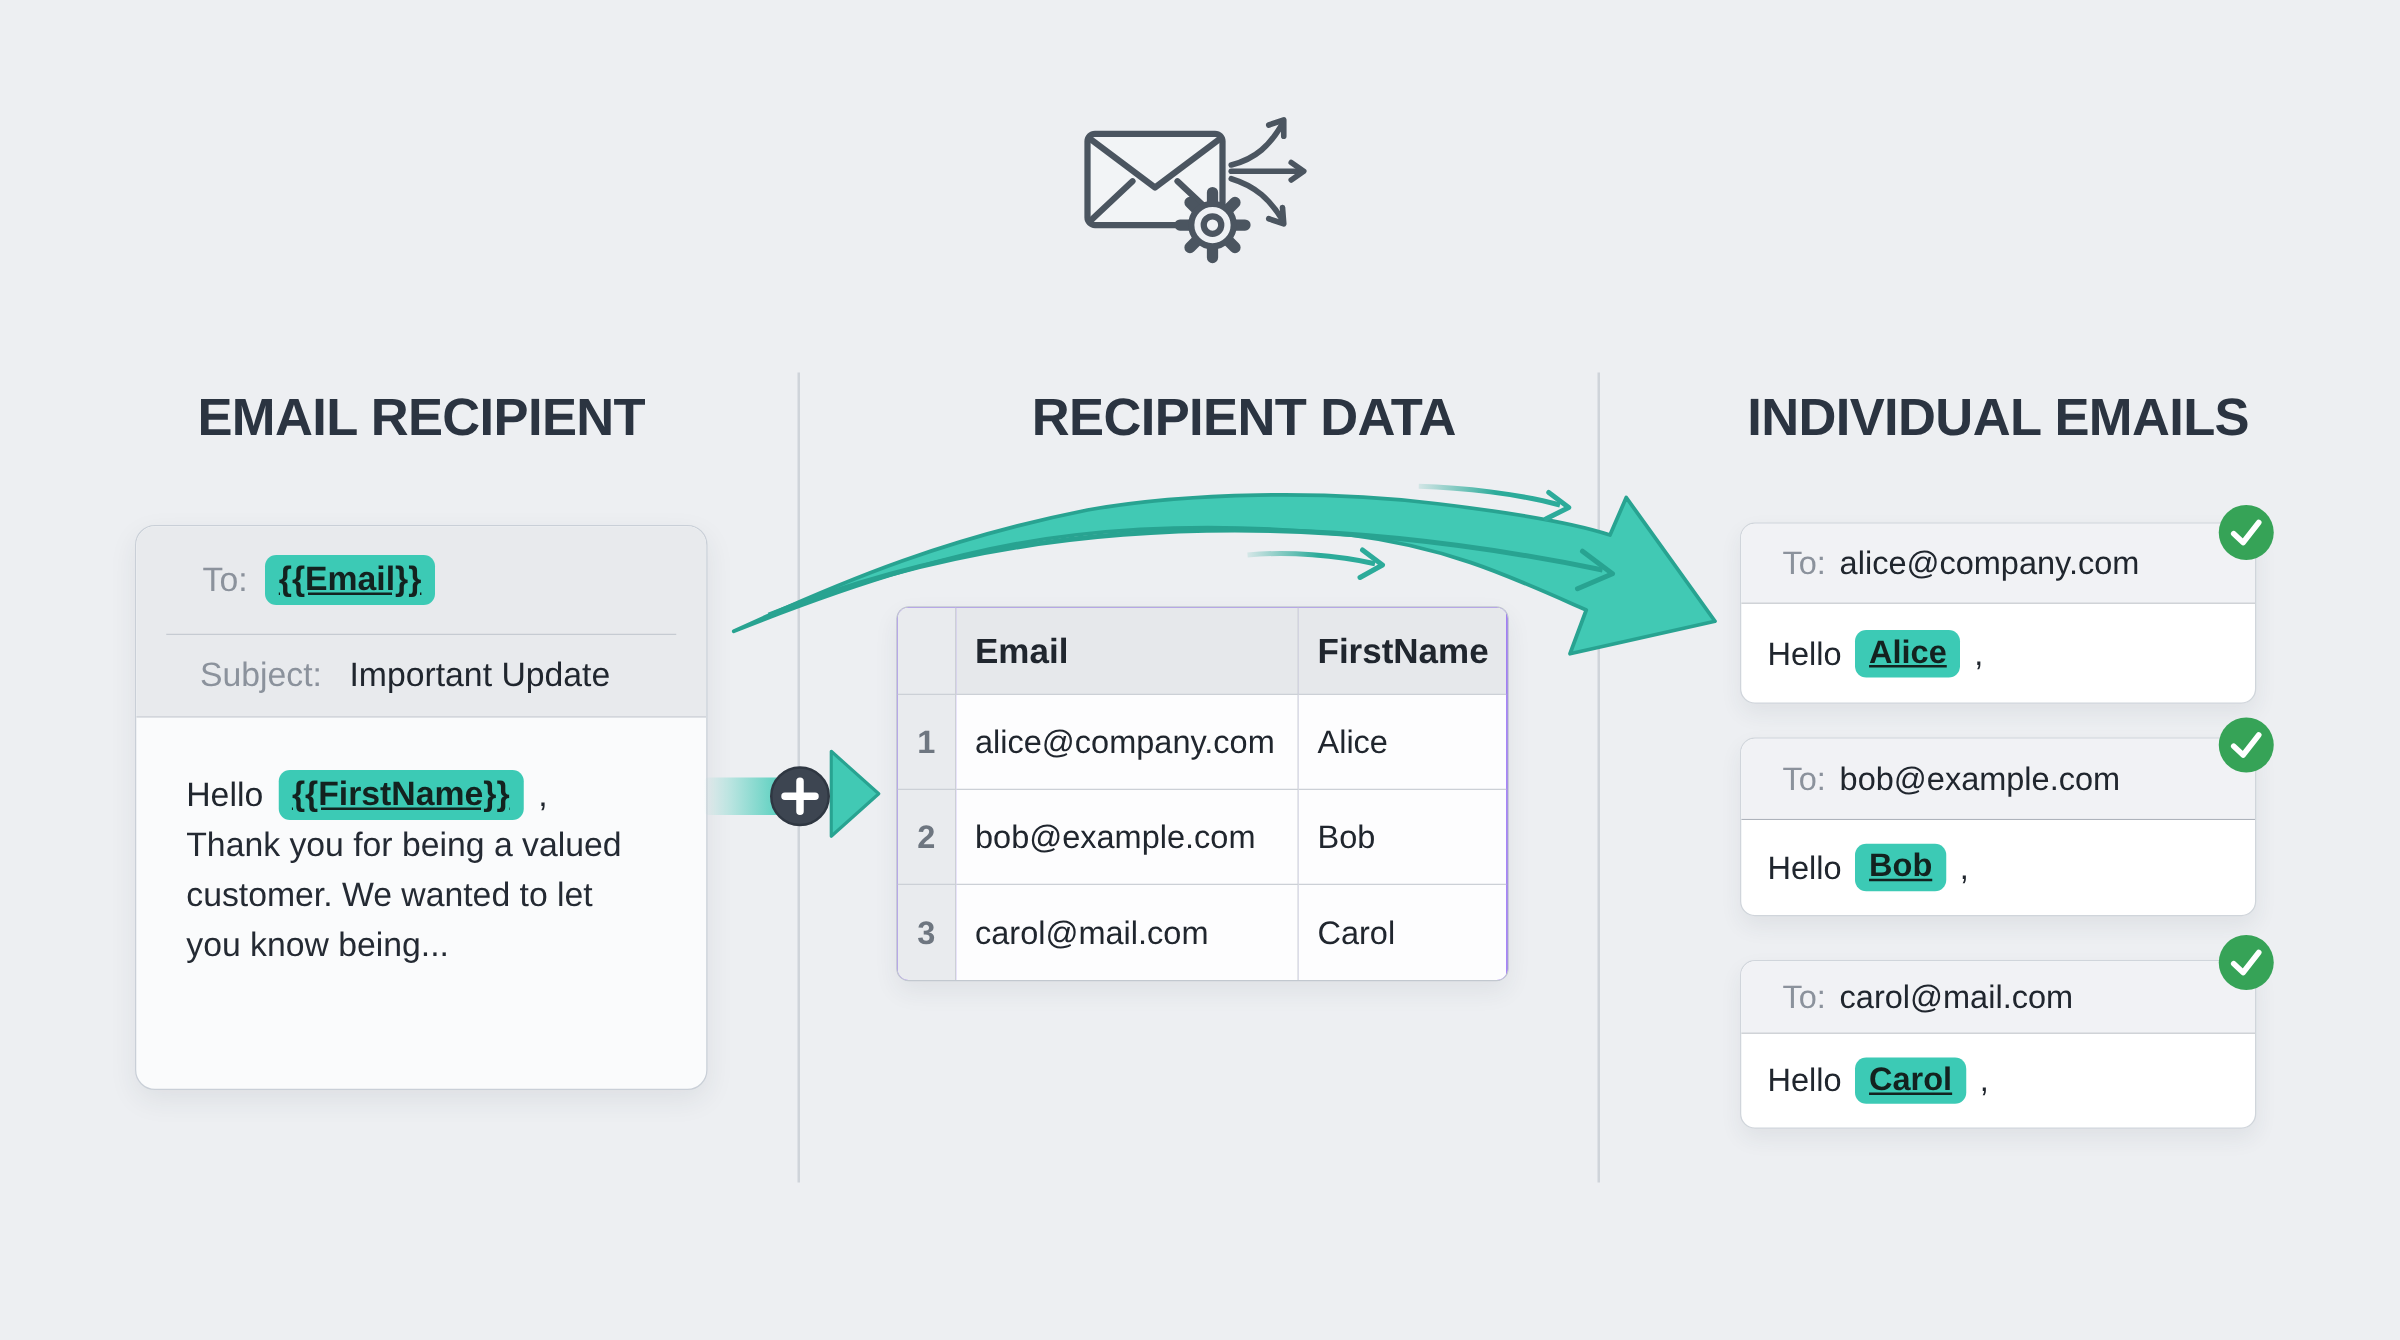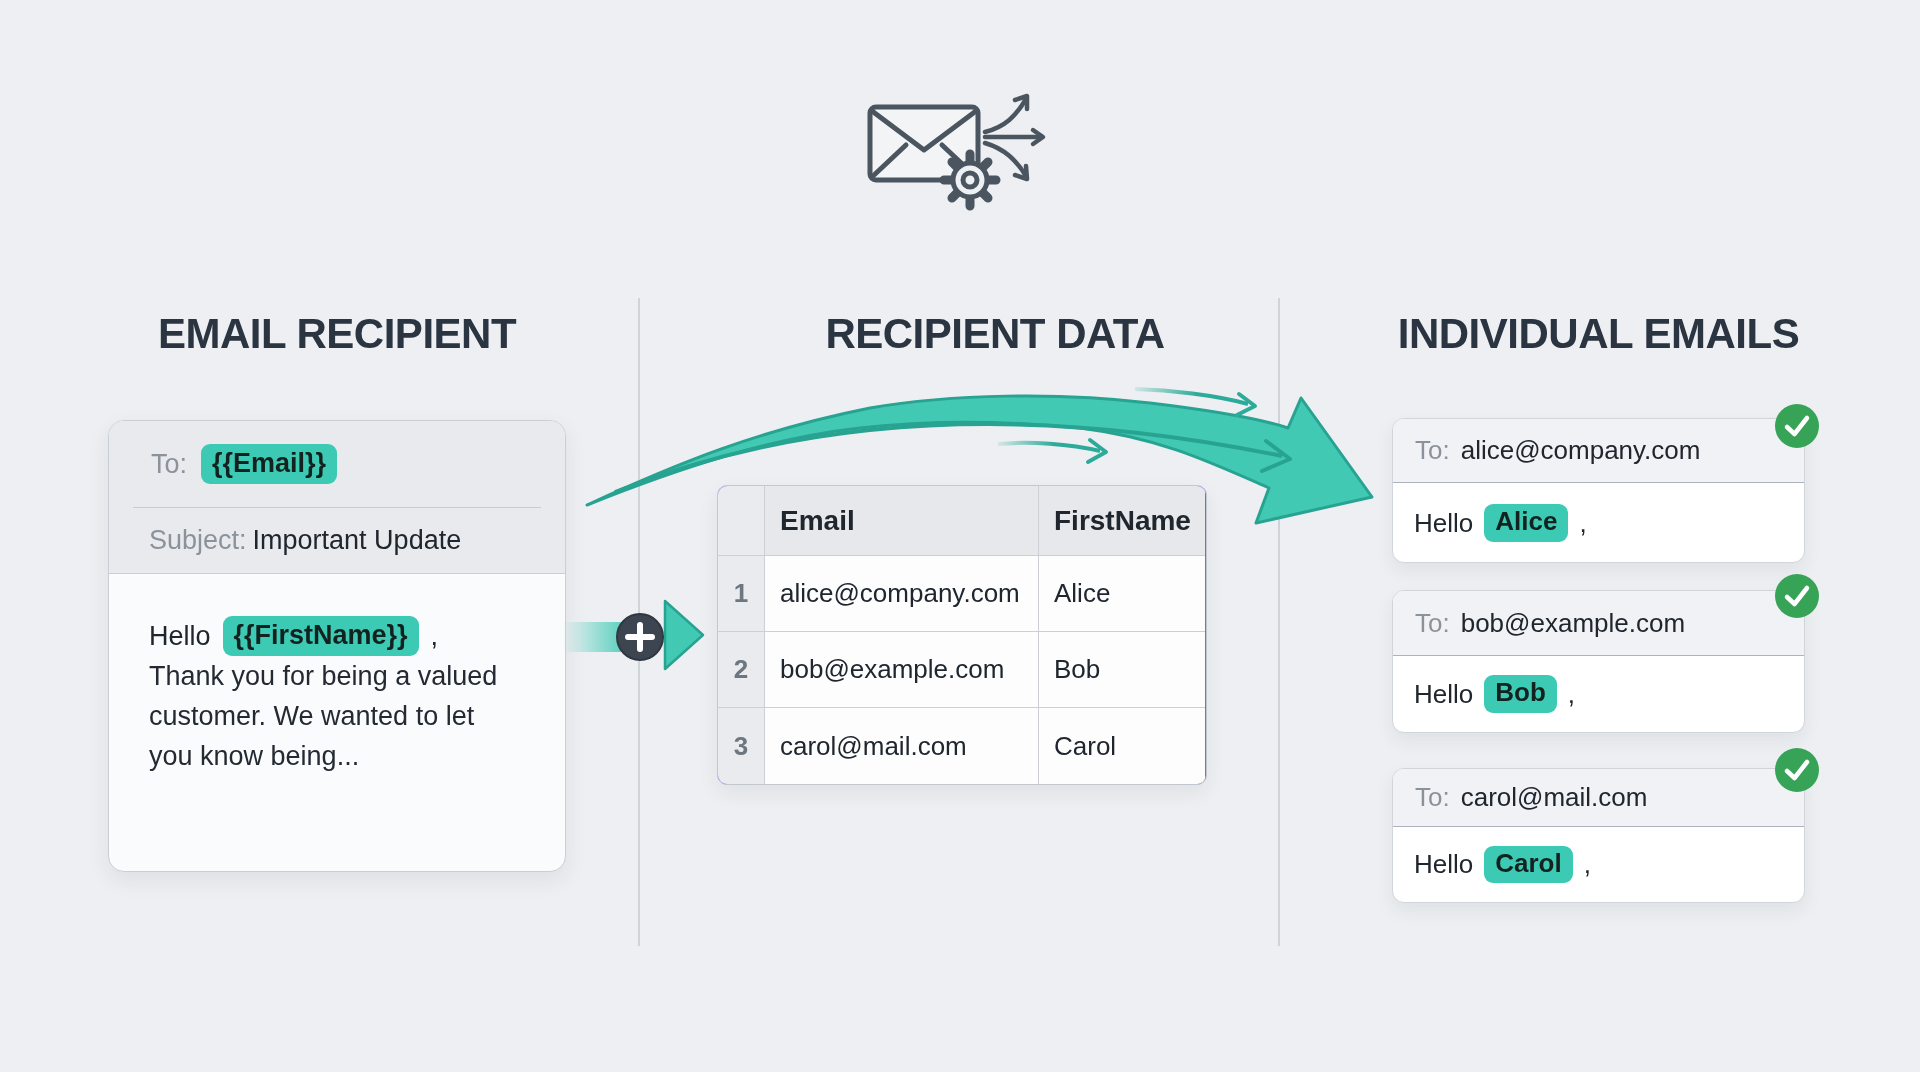--- a/index.html
+++ b/index.html
@@ -37,27 +37,27 @@
     border:1.5px solid var(--card-border,#c9cfd7); border-radius:16px;
     box-shadow:0 8px 22px rgba(40,50,70,.08);
     overflow:hidden;
   }
   .tpl-header {
     height:153px; background:var(--header-gray,#e8eaed);
     border-bottom:1px solid var(--grid-line,#ccd0d6); padding:0 22px;
   }
   .tpl-to-row { height:86px; display:flex; align-items:center; gap:14px; padding-left:20px; }
   .tpl-rule { border:none; border-top:1.5px solid #c6cbd2; margin:0 2px; }
-  .tpl-subject-row { height:64px; display:flex; align-items:center; gap:6px; padding-left:18px; }
-  .field-label { color:var(--label-gray,#8b929c); font-size:27px; }
+  .tpl-subject-row { height:64px; display:flex; align-items:center; gap:22px; padding-left:18px; }
+  .field-label { color:var(--label-gray,#8b929c); font-size:27px;margin-left:11px; }
   .field-value { color:var(--text-dark,#20262e); font-size:27px; }
   .chip {
     display:inline-block; background:var(--chip-teal,#3ccab5);
     color:#13221f; font-weight:bold; border-radius:9px;
-    padding:3px 11px 5px; font-size:27px; line-height:1.2;
+    padding:3px 11px 5px; font-size:27px; line-height:1.2;text-decoration:underline;
   }
   .tpl-body { padding:42px 40px 0 40px; }
   .tpl-greeting { display:flex; align-items:center; gap:12px; font-size:27px; }
   .tpl-paragraph { font-size:27px; line-height:40px; color:#242a33; }
 
   
   #merge-plus-group { left:555px; top:585px; }
 
   
   .data-table {

